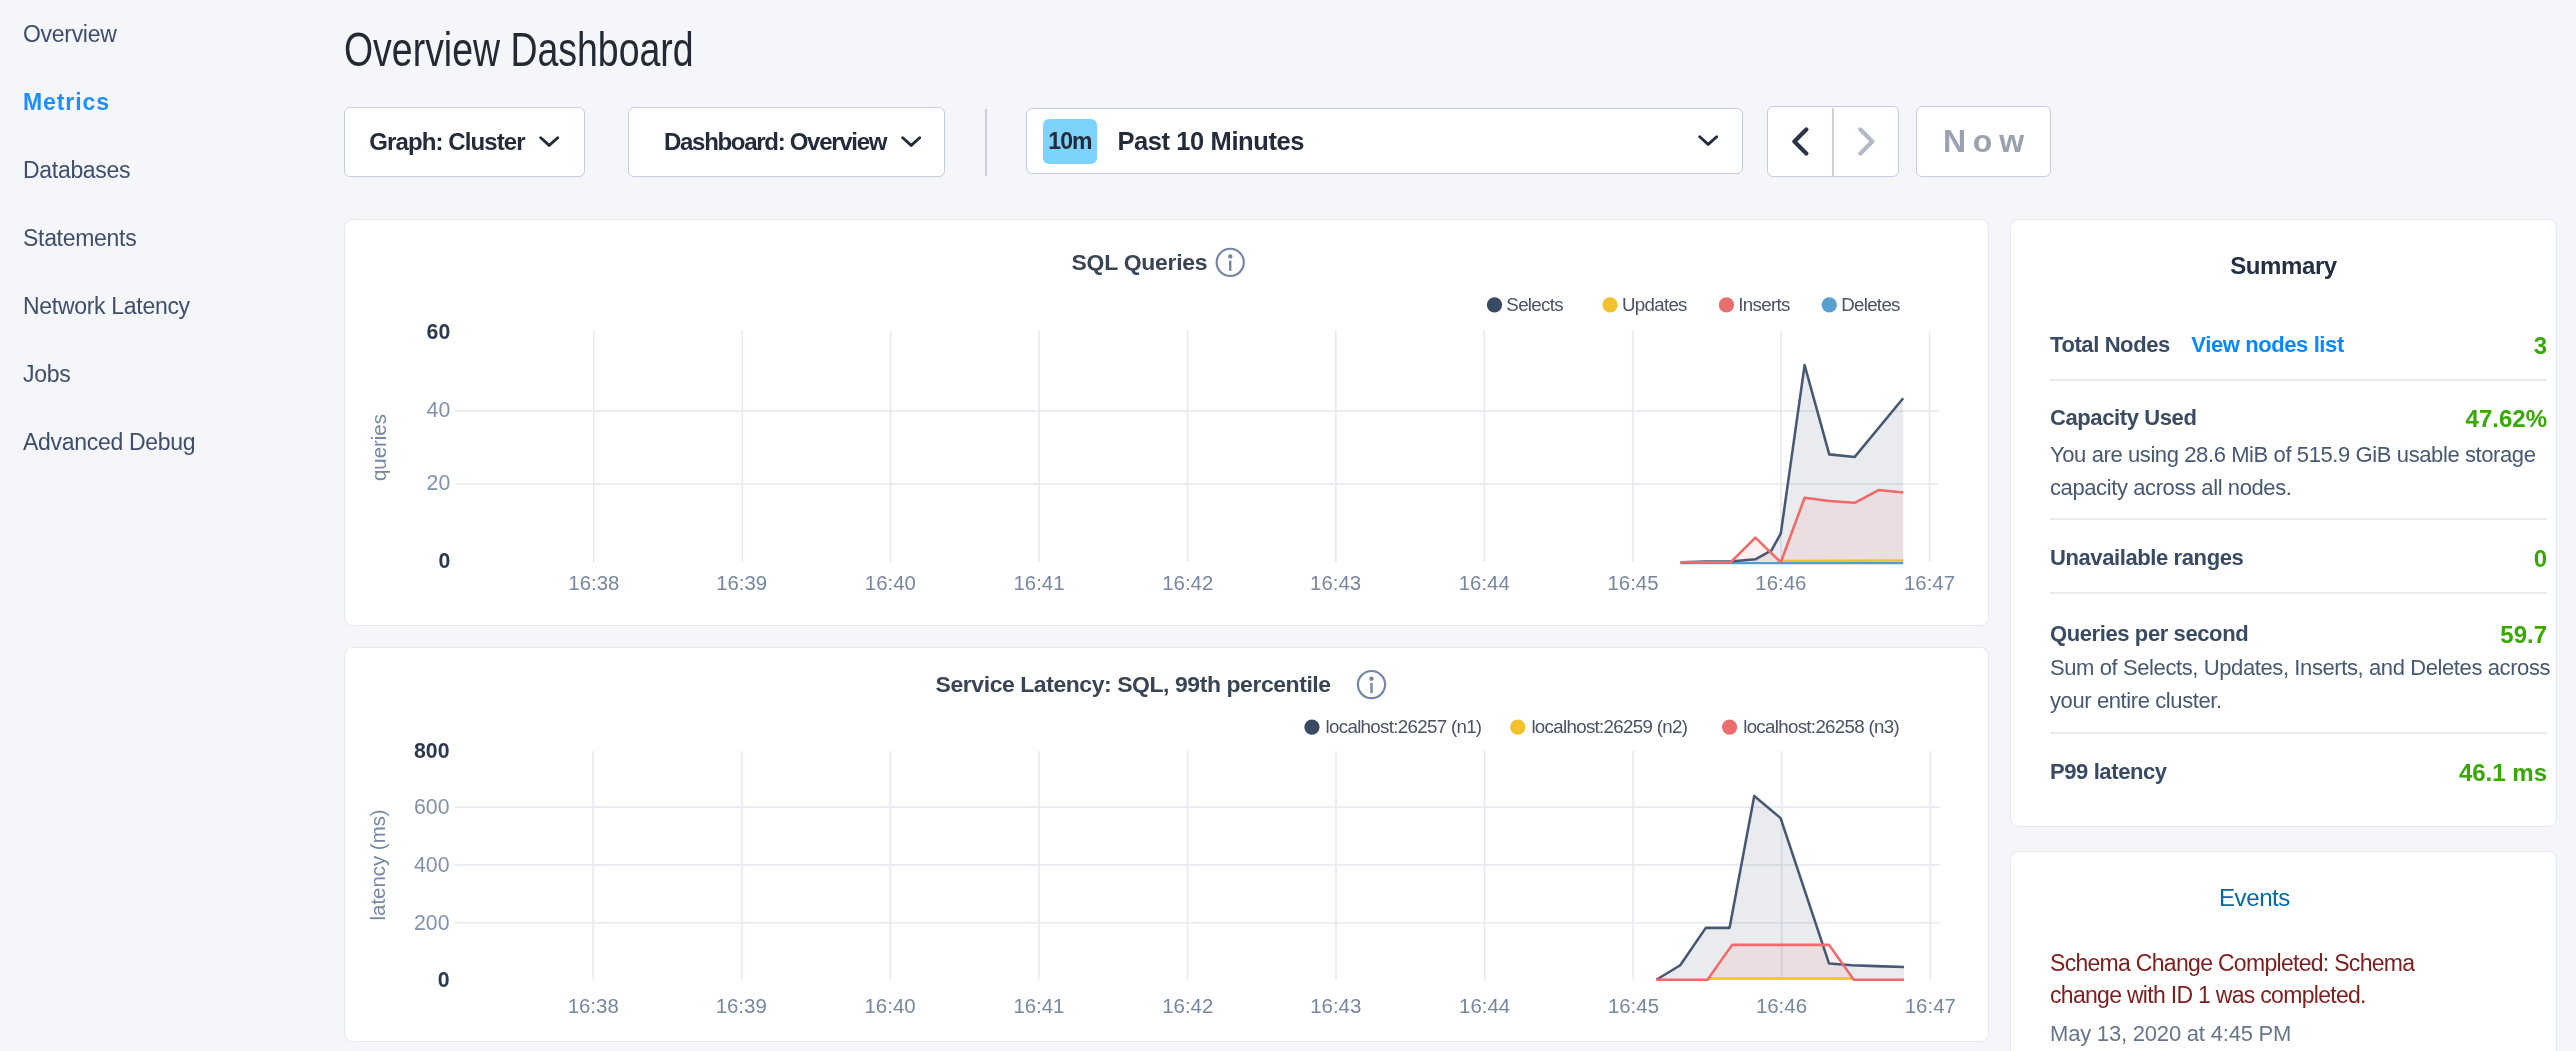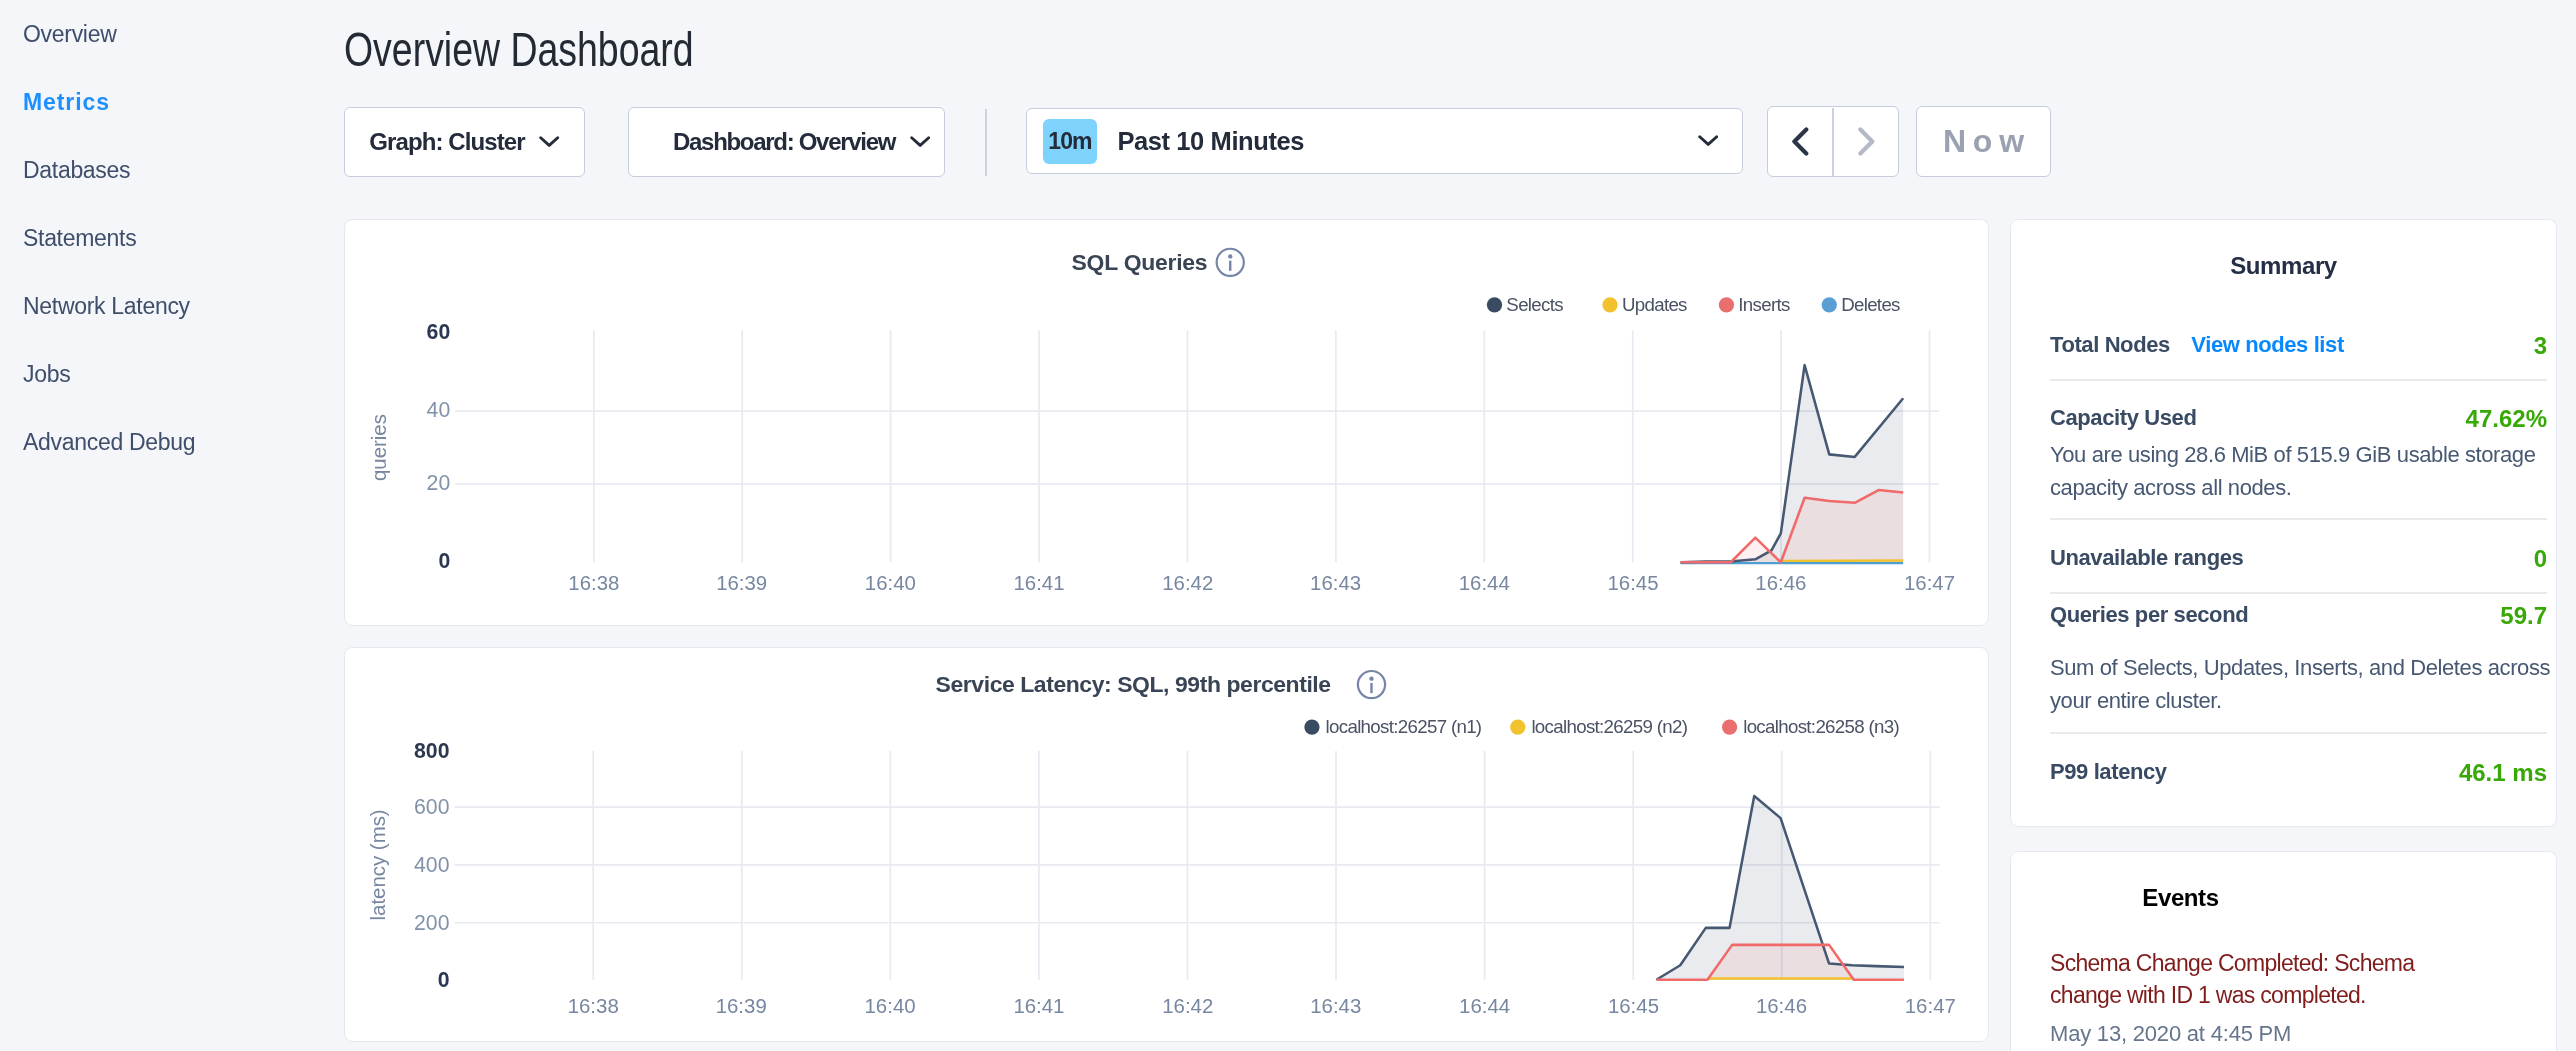--- a/index.html
+++ b/index.html
@@ -26,21 +26,21 @@
   <div class="nav" style="top:429px;">Advanced Debug</div>
 
   <div class="abs" style="left:344px; top:22px; font-size:48px; color:#242a33; transform:scaleX(0.78); transform-origin:0 0; white-space:nowrap;">Overview Dashboard</div>
 
   <div class="ddbox" style="left:344px; top:107px; width:241px; height:70px;">
     <span class="ddtext">Graph: Cluster</span>
     <svg class="chev" width="20.4" height="12" viewBox="0 0 24 14">
         <polyline points="2,2 12,11 22,2" fill="none" stroke="#242b3a" stroke-width="3.4" stroke-linecap="round" stroke-linejoin="round"></polyline>
       </svg>
   </div>
-  <div class="ddbox" style="left:628px; top:107px; width:317px; height:70px; justify-content:flex-start; padding-left:44px;">
+  <div class="ddbox" style="left:628px; top:107px; width:317px; height:70px; justify-content:flex-start; padding-left:35px;">
     <span class="ddtext" style="letter-spacing:-1.3px;">Dashboard: Overview</span>
     <svg class="chev" width="20.4" height="12" viewBox="0 0 24 14">
         <polyline points="2,2 12,11 22,2" fill="none" stroke="#242b3a" stroke-width="3.4" stroke-linecap="round" stroke-linejoin="round"></polyline>
       </svg>
   </div>
   <div class="abs" style="left:985px; top:109px; width:1.7px; height:67px; background:#ccd1dd;"></div>
 
   <div class="ddbox" style="left:1026px; top:108px; width:717px; height:66px; justify-content:flex-start;">
     <div style="margin-left:16px; background:#7dd3fc; border-radius:6px; width:54px; height:45px; display:flex; align-items:center; justify-content:center; font-weight:bold; font-size:23px; color:#242b3a; letter-spacing:-0.9px;">10m</div>
     <span class="ddtext" style="margin-left:20.4px; font-size:25.5px; letter-spacing:-0.4px;">Past 10 Minutes</span>
@@ -197,31 +197,31 @@
   </div>
   <div class="abs" style="left:2050px; top:438px; width:527px; font-size:22px; color:#475872; line-height:33px; letter-spacing:-0.4px;">You are using 28.6 MiB of 515.9 GiB usable storage capacity across all nodes.</div>
   <div class="abs" style="left:2050px; top:518px; width:497px; height:1.7px; background:#e8eaee;"></div>
 
   <div class="abs" style="left:2050px; top:545px; width:497px; font-size:22px;">
     <span style="font-weight:bold; color:#394a63; letter-spacing:-0.4px;">Unavailable ranges</span>
     <span style="font-weight:bold; color:#37a806; float:right; font-size:24px;">0</span>
   </div>
   <div class="abs" style="left:2050px; top:592px; width:497px; height:1.7px; background:#e8eaee;"></div>
 
-  <div class="abs" style="left:2050px; top:602px; width:497px; font-size:22px;">
+  <div class="abs" style="left:2050px; top:621px; width:497px; font-size:22px;">
     <span style="font-weight:bold; color:#394a63; letter-spacing:-0.4px;">Queries per second</span>
     <span style="font-weight:bold; color:#37a806; float:right; font-size:24px;">59.7</span>
   </div>
   <div class="abs" style="left:2050px; top:651px; width:527px; font-size:22px; color:#475872; line-height:33px; letter-spacing:-0.4px;">Sum of Selects, Updates, Inserts, and Deletes across your entire cluster.</div>
   <div class="abs" style="left:2050px; top:732px; width:497px; height:1.7px; background:#e8eaee;"></div>
 
   <div class="abs" style="left:2050px; top:759px; width:497px; font-size:22px;">
     <span style="font-weight:bold; color:#394a63; letter-spacing:-0.4px;">P99 latency</span>
     <span style="font-weight:bold; color:#37a806; float:right; font-size:24px;">46.1 ms</span>
   </div>
 
   <div class="card" style="left:2010px; top:851px; width:547px; height:221px;"></div>
-  <div class="abs" style="left:1907px; top:884px; width:547px; text-align:center; font-size:24px; font-weight:bold; color:#000000; letter-spacing:-0.4px;">Events</div>
+  <div class="abs" style="left:1981px; top:884px; width:547px; text-align:center; font-size:24px; font-weight:normal; color:#0369a1; letter-spacing:-0.4px;">Events</div>
   <div class="abs" style="left:2050px; top:947px; width:527px; font-size:23px; color:#7f1d1d; line-height:32px; letter-spacing:-0.7px;">Schema Change Completed: Schema<br>change with ID 1 was completed.</div>
   <div class="abs" style="left:2050px; top:1021px; font-size:22px; color:#66758c; letter-spacing:-0.2px;">May 13, 2020 at 4:45 PM</div>
 
 </div>
 
 
 </body></html>

